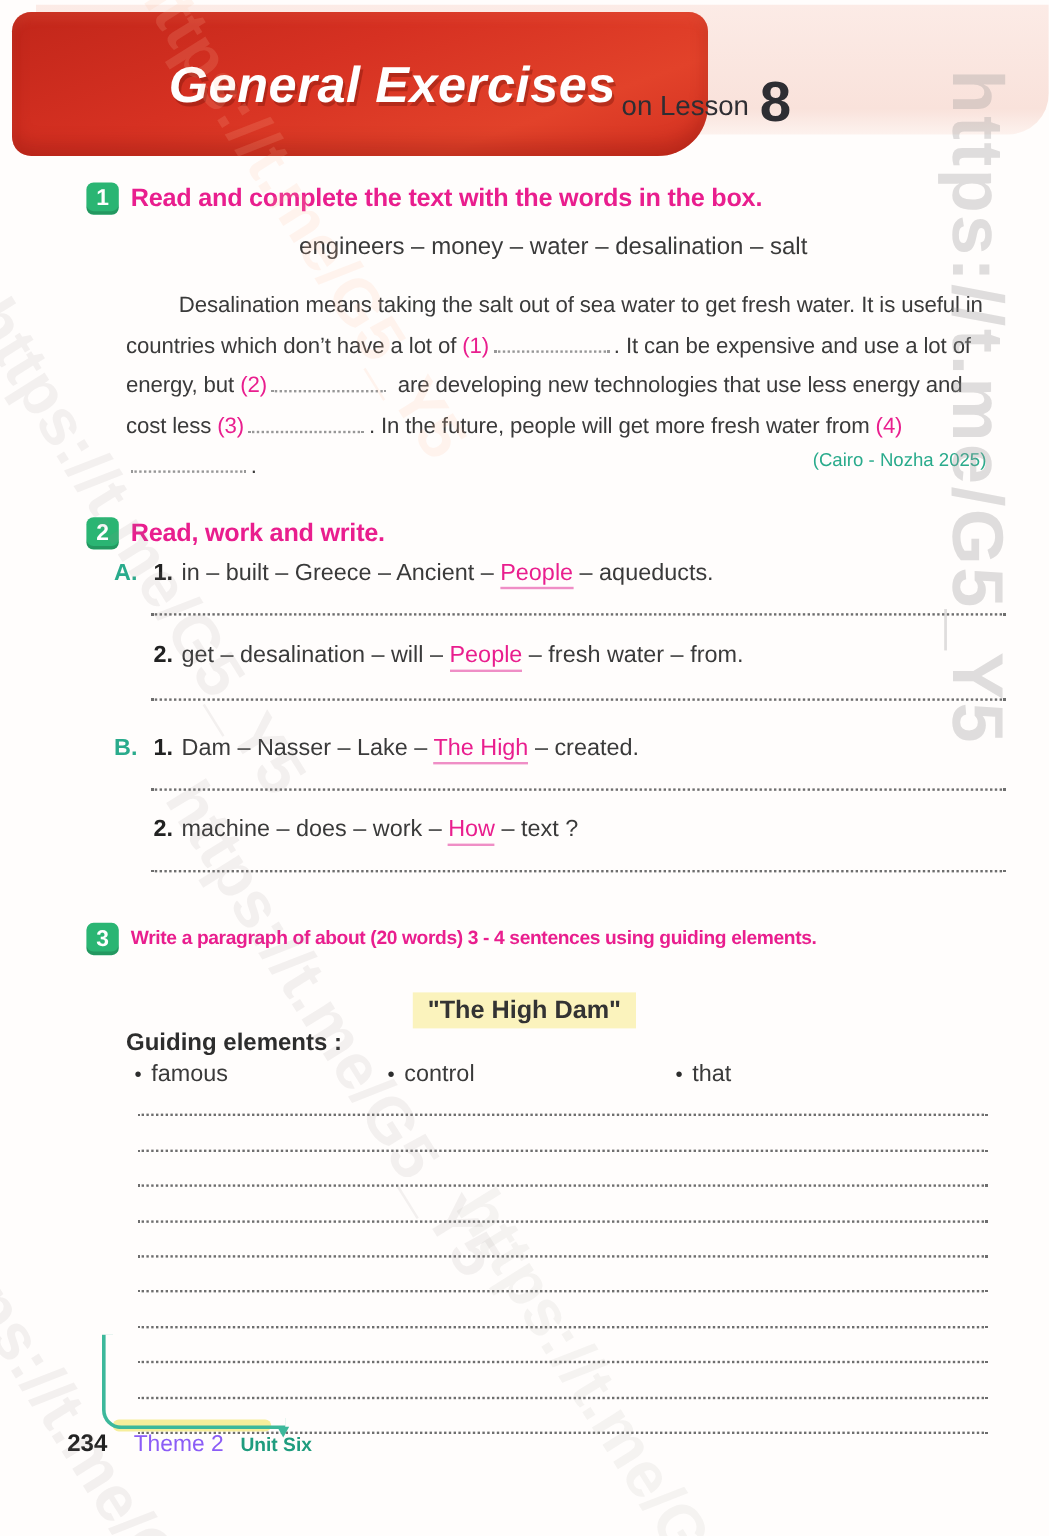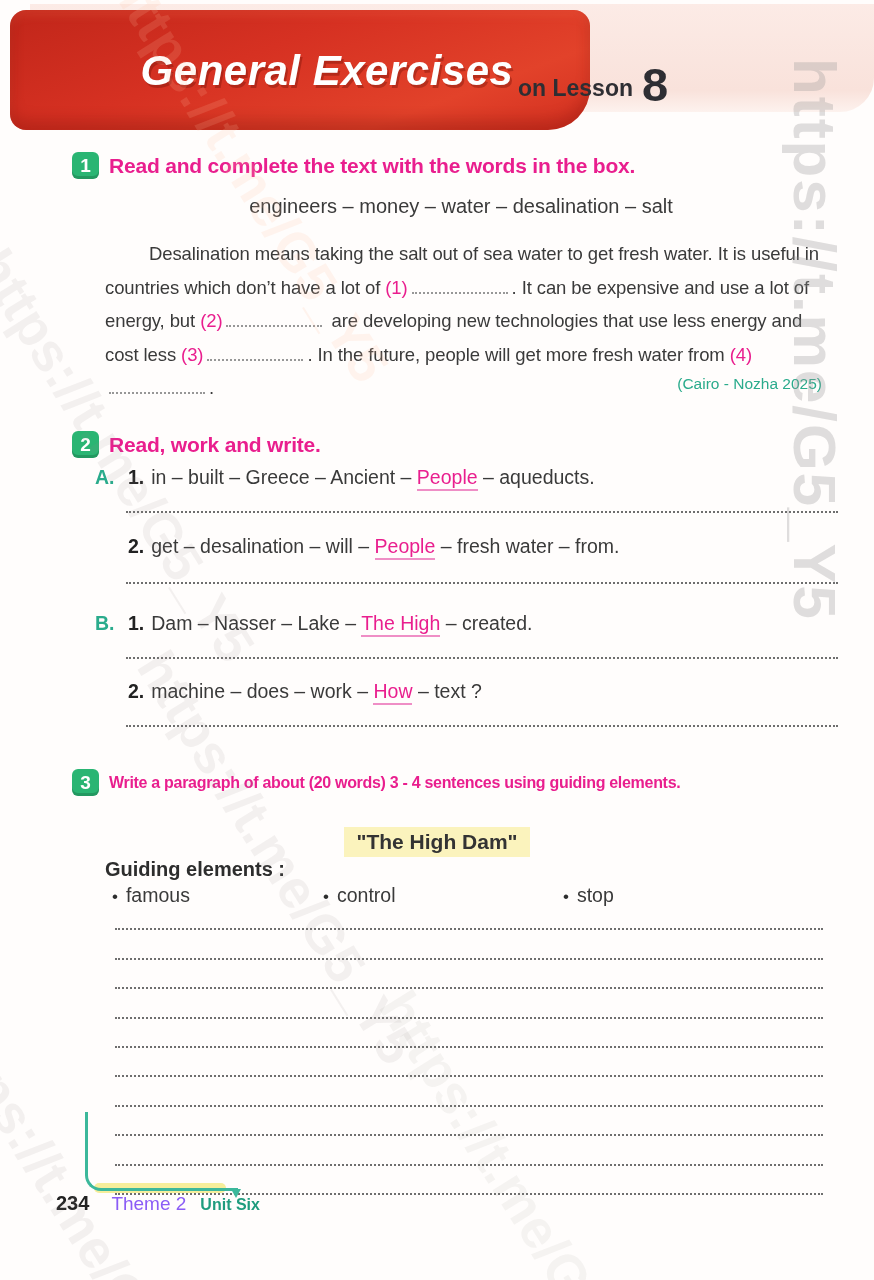--- a/index.html
+++ b/index.html
@@ -11,21 +11,21 @@
     background:linear-gradient(180deg,#fcebe6 0%,#f9e2db 80%,#fdf2ee 100%);
     border-radius:0 0 34px 0;}
   .red-banner{position:absolute;top:10px;left:10px;width:580px;height:120px;
     background:linear-gradient(160deg,#c1261a 0%,#d63122 40%,#e2422a 75%,#d33020 100%);
     border-radius:16px 16px 42px 16px;
     box-shadow:inset 0 -10px 14px rgba(110,12,6,.28), inset 0 6px 8px rgba(255,120,90,.18);font-style:italic;}
   .banner-title{position:absolute;left:54px;right:0;top:0;height:120px;line-height:122px;
     text-align:center;color:#fff;font-size:42px;font-weight:bold;letter-spacing:.5px;
     text-shadow:2px 3px 0 rgba(115,18,8,.38);}
   .lesson-label{position:absolute;left:518px;top:56px;height:50px;display:flex;align-items:flex-end;}
-  .lesson-prefix{font-size:23px;font-weight:bold;color:#2e2e33;padding-bottom:4px;}
+  .lesson-prefix{font-size:23px;font-weight:normal;color:#2e2e33;padding-bottom:4px;}
   .lesson-number{font-size:47px;font-weight:bold;color:#2e2e33;margin-left:9px;line-height:.92;}
 
   
   .ex-head{position:absolute;display:flex;align-items:center;gap:10px;}
   .badge{width:27px;height:27px;background:#2ab573;color:#fff;border-radius:6px;
     font-size:19px;font-weight:bold;display:flex;align-items:center;justify-content:center;
     box-shadow:inset 0 -3px 0 rgba(0,0,0,.16);}
   .ex-title{color:#e91e8e;font-size:21px;font-weight:bold;letter-spacing:-.2px;white-space:nowrap;}
   .mk{color:#e91e8e;}
   .blank{display:inline-block;width:96px;height:15px;border-bottom:2px dotted #979797;margin:0 4px;}
@@ -135,21 +135,21 @@
   </div>
   <div class="guiding-label">Guiding elements :</div>
 
   <div class="bullet" style="left:112px;">
     <span class="dot">•</span><span>famous</span>
   </div>
   <div class="bullet" style="left:323px;">
     <span class="dot">•</span><span>control</span>
   </div>
   <div class="bullet" style="left:563px;">
-    <span class="dot">•</span><span>stop</span>
+    <span class="dot">•</span><span>that</span>
   </div>
 
   <div class="writing-lines">
     <div class="writing-line"></div>
     <div class="writing-line"></div>
     <div class="writing-line"></div>
     <div class="writing-line"></div>
     <div class="writing-line"></div>
     <div class="writing-line"></div>
     <div class="writing-line"></div>

